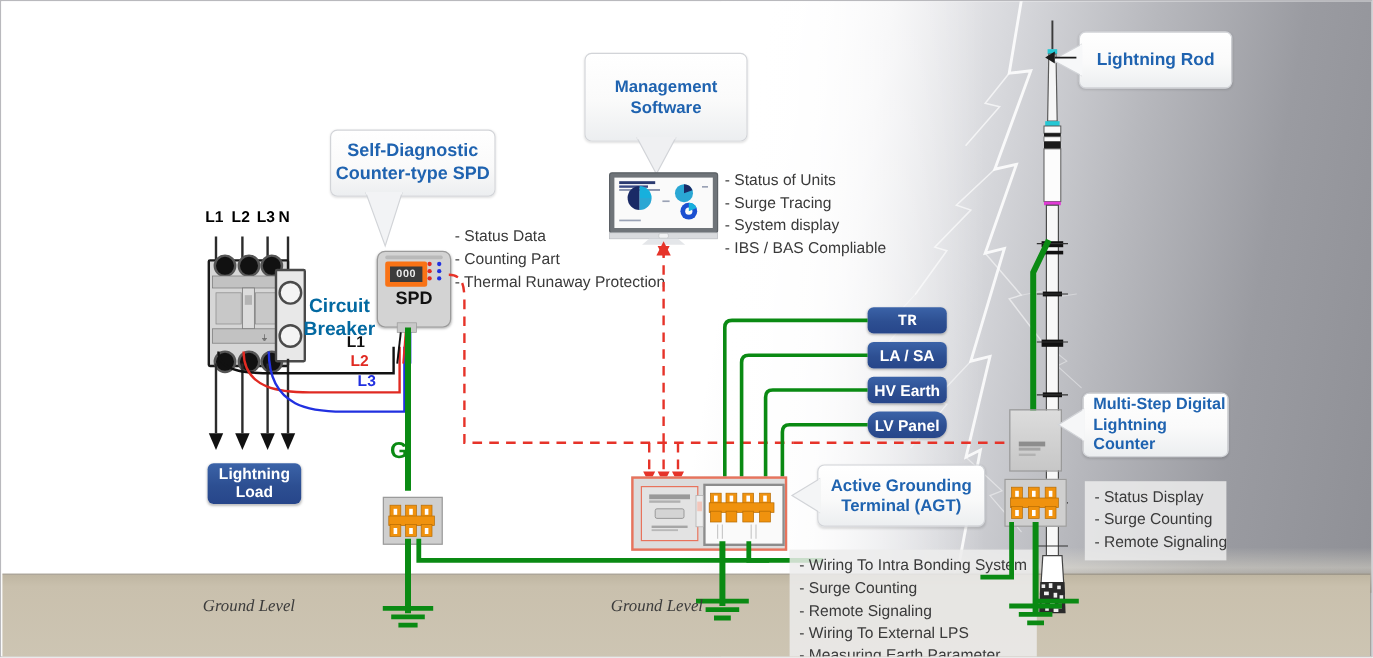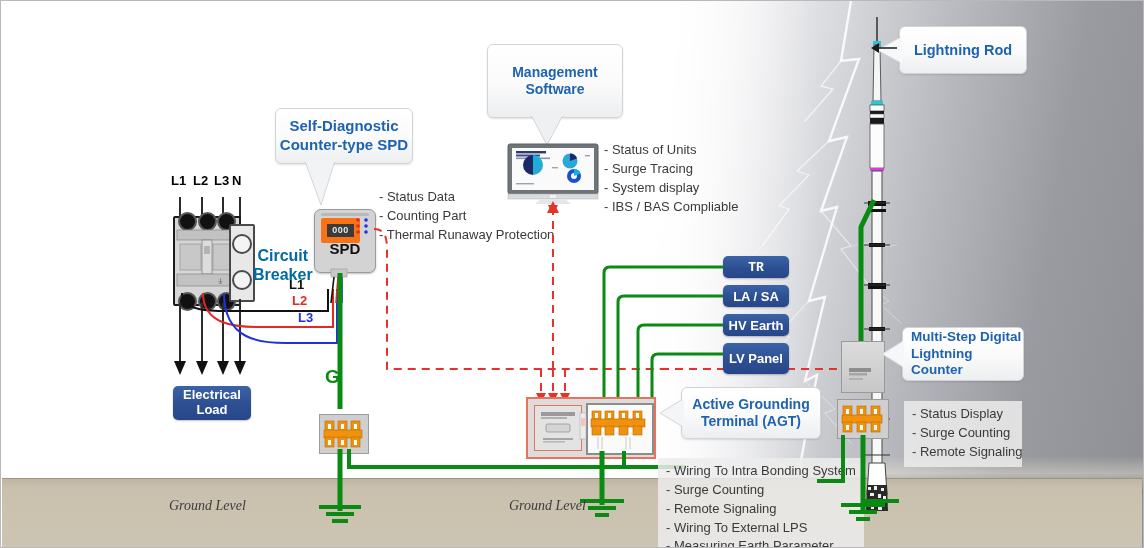--- a/index.html
+++ b/index.html
@@ -36,21 +36,21 @@
   svg.ov{position:absolute;left:0;top:0;overflow:visible;}
 
   
   #breaker{left:172px;top:215px;width:64px;height:86px;background:#d6d6d6;
      border:2px solid #1a1a1a;border-radius:2px;}
   .brk-term{position:absolute;width:15px;height:15px;border-radius:50%;
      background:#111;border:2px solid #555;}
   #spd{left:313px;top:208px;width:60px;height:62px;background:#d3d3d3;
      border:1px solid #9a9a9a;border-radius:7px;box-shadow:0 1px 2px rgba(0,0,0,.25);}
   #spd-cnt{position:absolute;left:6px;top:8px;width:27px;height:13px;background:#3b3b3b;
-     border:6px solid #f97316;border-radius:2px;color:#e8e8e8;font-size:9px;font-weight:bold;
+     border:4px solid #f97316;border-radius:2px;color:#e8e8e8;font-size:9px;font-weight:bold;
      text-align:center;line-height:13px;letter-spacing:.5px;}
   #spd-txt{position:absolute;left:0;top:30px;width:60px;text-align:center;
      font-weight:bold;font-size:15px;color:#111;}
   .neutral{left:228px;top:223px;width:22px;height:74px;background:#e8e8e8;
      border:2px solid #4a4a4a;border-radius:2px;}
   .neutral-c{position:absolute;width:16px;height:16px;border-radius:50%;
      border:2px solid #4a4a4a;background:#f4f4f4;left:1px;}
   
   .tblock{position:absolute;background:#cfcfcf;border:1px solid #9b9b9b;}
 </style>
@@ -207,21 +207,21 @@
     </g>
     <g fill="#111">
       <polygon points="8,62 20,62 14,76"></polygon>
         <polygon points="30,62 42,62 36,76"></polygon>
       <polygon points="51,62 63,62 57,76"></polygon>
         <polygon points="68,62 80,62 74,76"></polygon>
     </g>
   </svg>
 
   <div class="abs bluebox" style="left:172px;top:385px;width:78px;height:34px;flex-direction:column;line-height:1.15;">
-    <span>Electrical</span>
+    <span>Lightning</span>
     <span>Load</span>
   </div>
 
   <svg class="ov" style="left:175px;top:288px;" width="180" height="90">
     <path d="M6 4 C6 24, 40 22, 60 22 L152 22 L152 0" stroke="#111" stroke-width="2" fill="none"></path>
     <path d="M27 4 C27 36, 60 38, 82 38 L157 38 L157 0" stroke="#e02a22" stroke-width="2" fill="none"></path>
     <path d="M48 4 C48 52, 86 54, 110 54 L161 54 L161 0" stroke="#2130e0" stroke-width="2" fill="none"></path>
   </svg>
   <div class="abs phase-lbl" style="left:288px;top:276px;color:#111;">L1</div>
   <div class="abs phase-lbl" style="left:291px;top:292px;color:#e02a22;">L2</div>
@@ -368,21 +368,21 @@
 
   <div class="abs bluebox" style="left:722px;top:255px;width:66px;height:22px;font-family:Liberation Mono, monospace;">
     <span>TR</span>
   </div>
   <div class="abs bluebox" style="left:722px;top:284px;width:66px;height:22px;">
     <span>LA / SA</span>
   </div>
   <div class="abs bluebox" style="left:722px;top:313px;width:66px;height:22px;">
     <span>HV Earth</span>
   </div>
-  <div class="abs bluebox" style="left:722px;top:342px;width:66px;height:31px;">
+  <div class="abs bluebox" style="left:722px;top:342px;width:66px;height:22px;border-radius:10px;">
     <span>LV Panel</span>
   </div>
 
   <svg class="ov" style="left:595px;top:255px;" width="200" height="180">
     <g stroke="#0a8a13" stroke-width="3" fill="none">
       <path d="M127 11 L14 11 Q8 11 8 17 L8 180"></path>
       <path d="M127 40 L28 40 Q22 40 22 46 L22 180"></path>
       <path d="M127 69 L48 69 Q42 69 42 75 L42 180"></path>
       <path d="M127 98 L62 98 Q56 98 56 104 L56 180"></path>
     </g>

